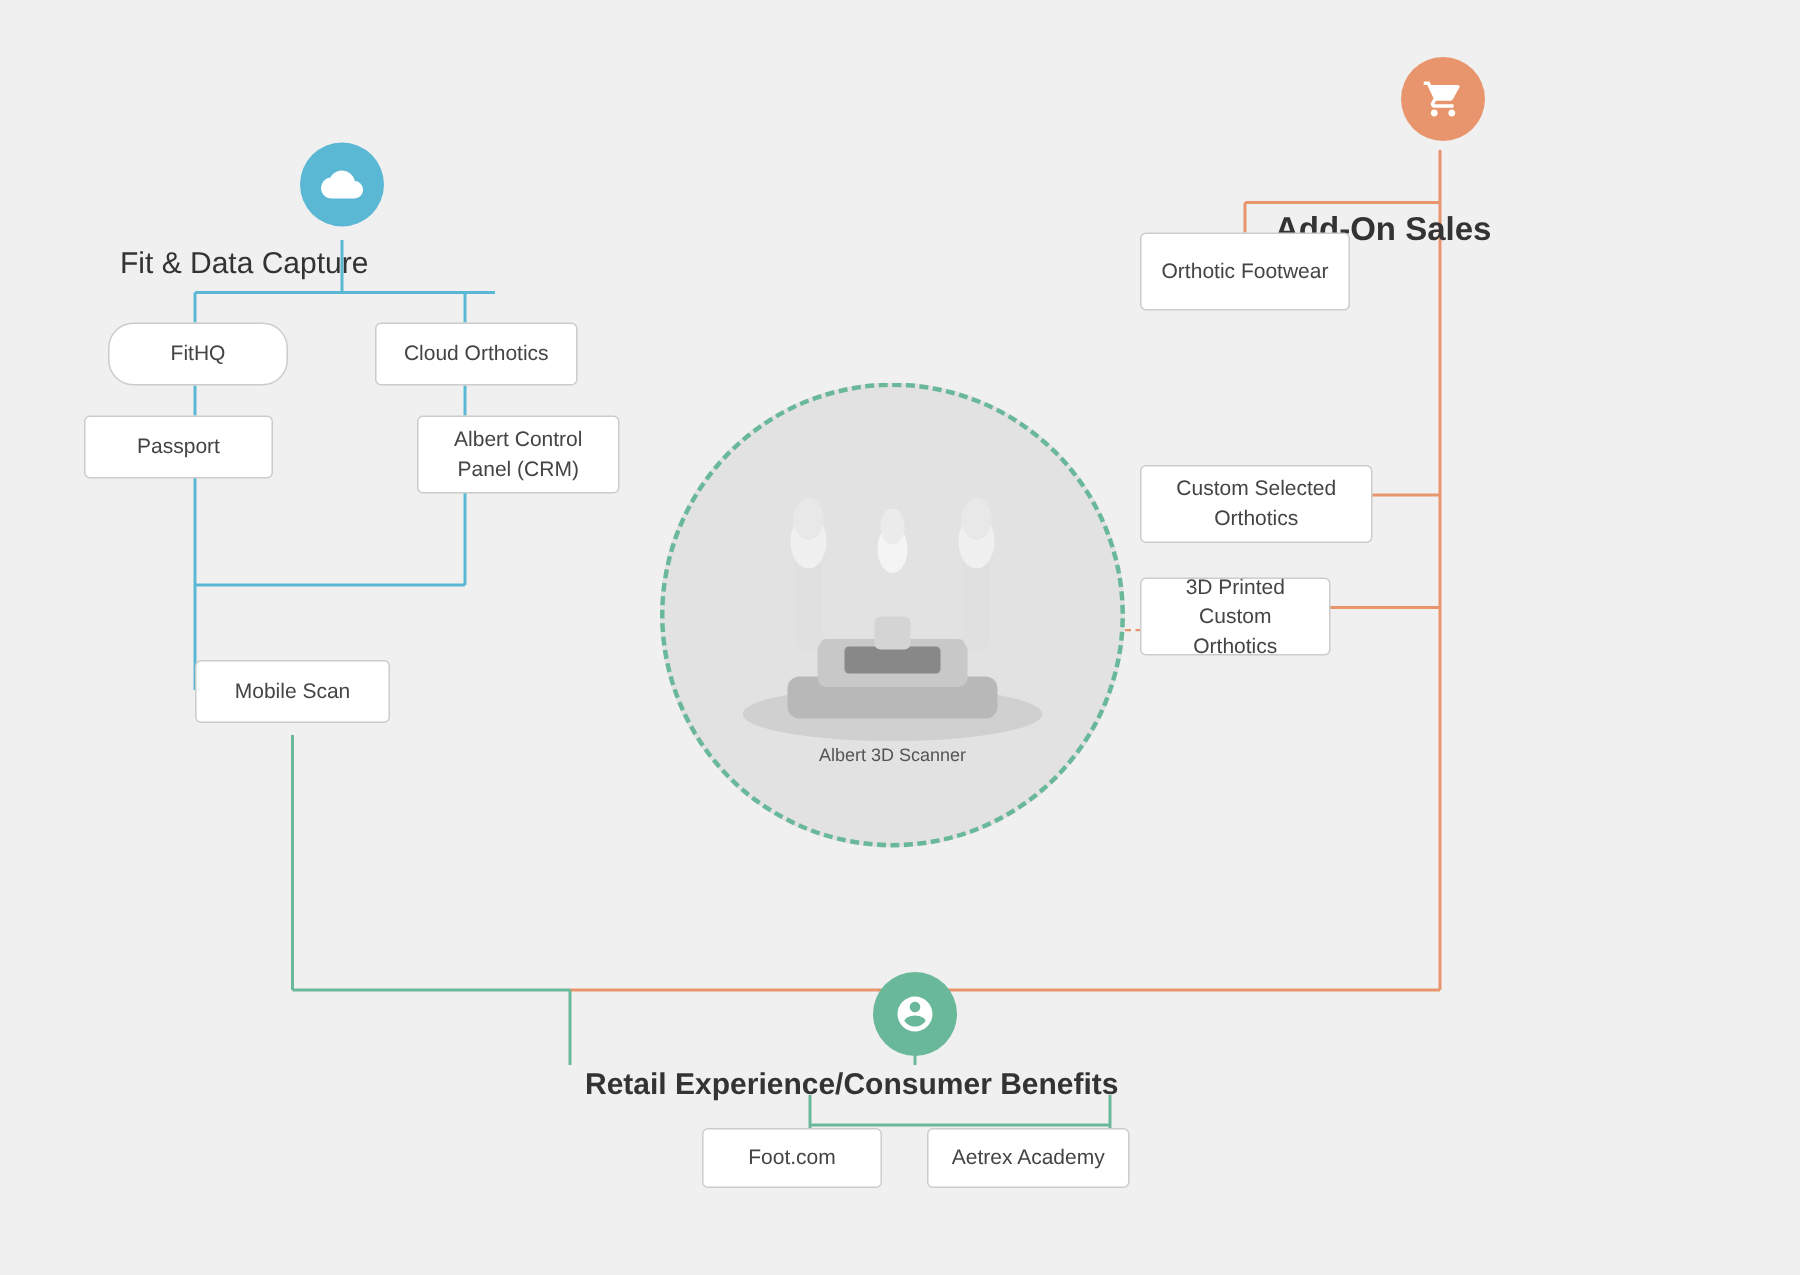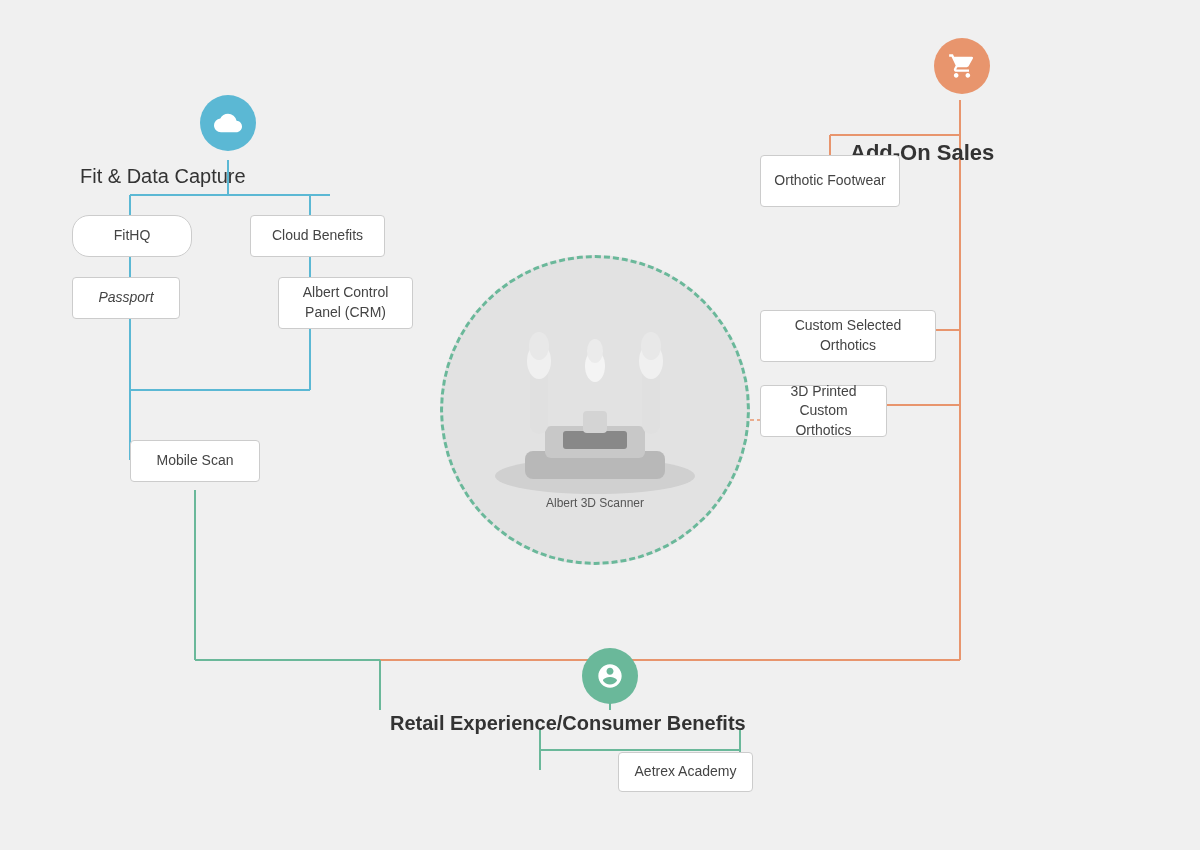--- a/index.html
+++ b/index.html
@@ -122,26 +122,26 @@
   </div>
 
   <div class="section-title" style="left:80px; top:165px; font-size:20px; font-weight:400; color:#333;">
     <span>Fit &amp; Data Capture</span>
   </div>
 
   <div class="box" style="left:72px; top:215px; width:120px; height:42px;border-radius:17px;">
     <span>FitHQ</span>
   </div>
 
-  <div class="box" style="left:72px; top:277px; width:108px; height:42px;font-style:italic;">
+  <div class="box" style="left:56px; top:277px; width:126px; height:42px;">
     <span>Passport</span>
   </div>
 
   <div class="box" style="left:250px; top:215px; width:135px; height:42px;">
-    <span>Cloud Benefits</span>
+    <span>Cloud Orthotics</span>
   </div>
 
   <div class="box" style="left:250px; top:277px; width:135px; height:52px;margin-left:28px;">
     <span>Albert Control
 Panel (CRM)</span>
   </div>
 
   <div class="box" style="left:130px; top:440px; width:130px; height:42px;">
     <span>Mobile Scan</span>
   </div>
@@ -154,40 +154,43 @@
 
   <div class="section-title" style="left:850px; top:108px; font-size:22px; font-weight:600; color:#333;margin-top:32px;">
     <span>Add-On Sales</span>
   </div>
 
   <div class="box" style="left:760px; top:155px; width:140px; height:52px;">
     <span>Orthotic
 Footwear</span>
   </div>
 
-  <div class="box" style="left:760px; top:310px; width:176px; height:52px;">
+  <div class="box" style="left:760px; top:310px; width:155px; height:52px;">
     <span>Custom Selected
 Orthotics</span>
   </div>
 
   <div class="box" style="left:760px; top:385px; width:127px; height:52px;">
     <span>3D Printed
 Custom Orthotics</span>
   </div>
 
   <div class="icon-circle" style="left:582px; top:648px; background:#6ab89a;">
     <svg viewBox="0 0 24 24" fill="white">
       <path d="M12 2C6.48 2 2 6.48 2 12s4.48 10 10 10 10-4.48 10-10S17.52 2 12 2zm0 3c1.66 0 3 1.34 3 3s-1.34 3-3 3-3-1.34-3-3 1.34-3 3-3zm0 14.2c-2.5 0-4.71-1.28-6-3.22.03-1.99 4-3.08 6-3.08 1.99 0 5.97 1.09 6 3.08-1.29 1.94-3.5 3.22-6 3.22z"></path>
     </svg>
   </div>
 
   <div class="section-title" style="left:390px; top:712px; font-size:20px; font-weight:600; color:#333;">
     <span>Retail Experience/Consumer Benefits</span>
   </div>
 
+  <div class="box" style="left:468px; top:752px; width:120px; height:40px;">
+    <span>Foot.com</span>
+  </div>
 
   <div class="box" style="left:618px; top:752px; width:135px; height:40px;">
     <span>Aetrex Academy</span>
   </div>
 
   <div style="position:absolute; left:440px; top:255px; width:310px; height:310px;
               border-radius:50%; background:#e2e2e2;
               border: 3px dashed #6ab89a;
               display:flex; flex-direction:column; align-items:center; justify-content:center;
               overflow:hidden;">

